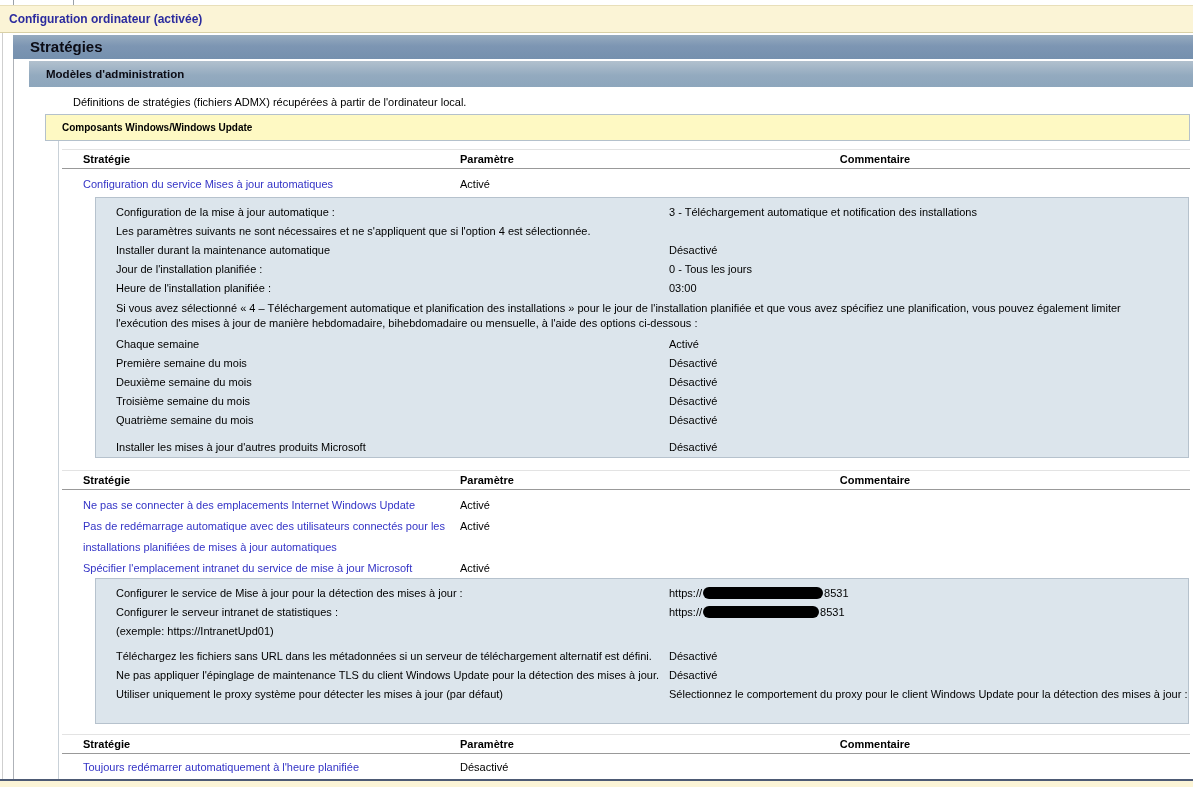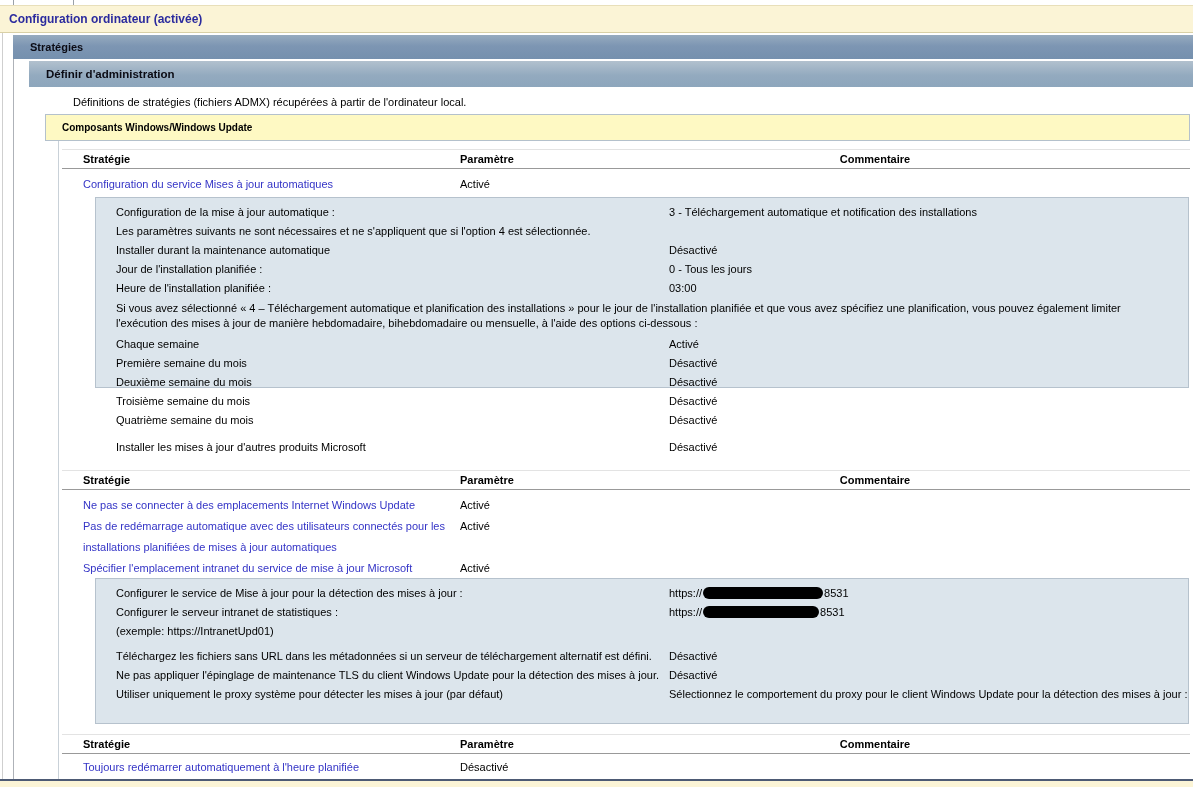--- a/index.html
+++ b/index.html
@@ -20,21 +20,21 @@
   
   .band { position:absolute; font-weight:bold; cursor:pointer; }
   .band-computer {
     top:5px; left:0; width:1193px; height:28px; line-height:27px;
     background:#fbf4d6; border-top:1px solid #e8dfba; border-bottom:1px solid #d9d0a6;
     color:#2b2b9e; font-size:12px; padding-left:9px;
   }
   .band-strategies {
     top:35px; left:13px; right:0; height:24px; line-height:24px;
     background:linear-gradient(to bottom,#97abbf 0%,#7d96b3 45%,#7590ae 100%);
-    padding-left:17px; font-size:11px; color:#0b0b14;
+    padding-left:17px; font-size:15px; color:#0b0b14;
   }
   .band-modeles {
     top:61px; left:29px; right:0; height:26px; line-height:26px;
     background:linear-gradient(to bottom,#b2c1ce 0%,#93aabf 55%,#8da6bc 100%);
     padding-left:17px; font-size:11.5px; color:#0b0b14;
   }
   .admx-note { position:absolute; top:96px; left:73px; }
   .band-composants {
     top:114px; left:45px; width:1145px; height:27px; line-height:25px;
     background:#fef9c3; border:1px solid #b4c1cc; padding-left:16px; font-size:10px;
@@ -51,21 +51,21 @@
   .ptable-head .c3 { text-align:center; }
   .prow { display:grid; grid-template-columns:398px 250px 330px 1fr; line-height:21px; }
   .prow .c1 { padding-left:21px; padding-right:14px; }
   a.plink, .plink { color:#3434c6; text-decoration:none; cursor:pointer; }
 
   
   .subtable {
     position:absolute; left:95px; width:1094px;
     background:#dce5ec; border:1px solid #b6c2cd;
   }
-  .st1 { top:197px; height:191px; padding:5px 7px 6px 0; }
+  .st1 { top:197px; height:261px; padding:5px 7px 6px 0; }
   .st2 { top:578px; height:146px; padding:5px 0 8px 0; }
   .srow { display:grid; grid-template-columns:553px 1fr; padding-left:20px; line-height:19px; }
   .snote { padding:3px 8px 4px 20px; line-height:15px; }
   .spacer8 { height:8px; } .spacer6 { height:6px; }
   .redact {
     display:inline-block; height:12px; background:#000; border-radius:7px;
     vertical-align:middle; margin:0 1px 2px 1px;
   }
   .redact-1 { width:120px; } .redact-2 { width:116px; }
 
@@ -91,21 +91,21 @@
   <span class="tick tick-b"></span>
   <span class="tick tick-a"></span>
 </div>
 
 <div class="vline vline-outer"></div>
 <div class="vline vline-section"></div>
 <div class="vline vline-inner"></div>
 
 <div class="band band-computer">Configuration ordinateur (activée)</div>
 <div class="band band-strategies">Stratégies</div>
-<div class="band band-modeles">Définir d'administration</div>
+<div class="band band-modeles">Modèles d'administration</div>
 <div class="admx-note">Définitions de stratégies (fichiers ADMX) récupérées à partir de l'ordinateur local.</div>
 <div class="band band-composants">Composants Windows/Windows Update</div>
 
 <div class="content">
 
   <div class="ptable-head t1-head">
     <span class="c1">Stratégie</span>
     <span class="c2">Paramètre</span>
     <span class="c3">Commentaire</span>
     <span></span>

